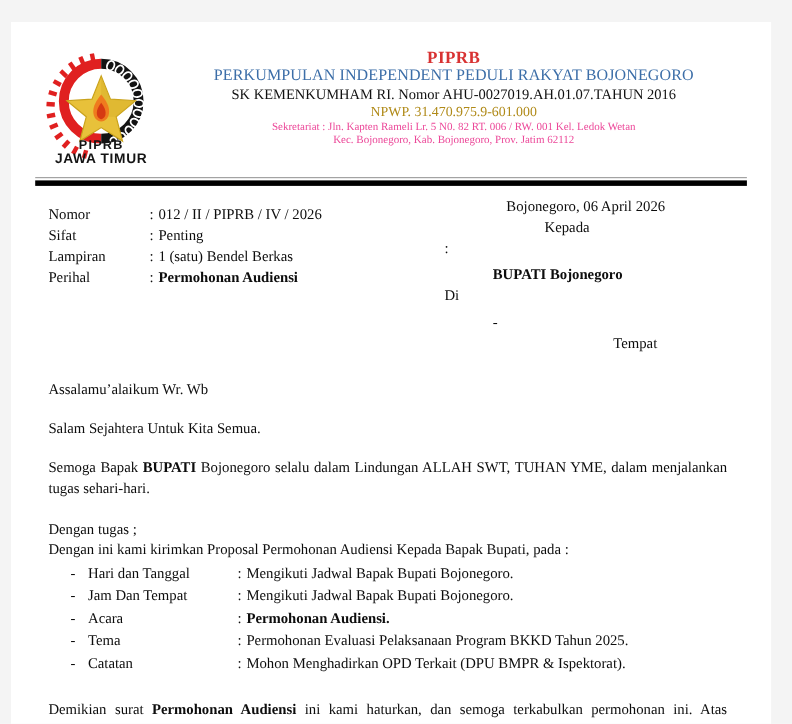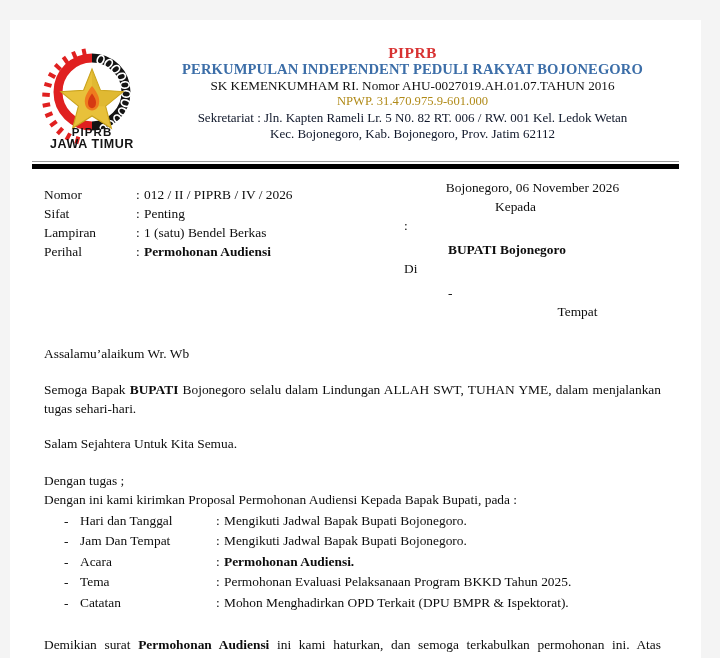--- a/index.html
+++ b/index.html
@@ -40,39 +40,39 @@
   }
   .org-abbr {
     color: #d83232;
     font-weight: bold;
     font-size: 15.5px;
     letter-spacing: .4px;
     line-height: 1.12;
   }
   .org-name {
     color: #3c6ea8;
-    font-weight: bold;
+    font-weight: normal;
     font-size: 14.6px;
     line-height: 1.16;
     letter-spacing: .1px;
     white-space: nowrap;
   }
   .org-sk {
     color: #111;
     font-size: 13.2px;
     line-height: 1.2;
   }
   .org-npwp {
     color: #b08a18;
     font-size: 12.6px;
     line-height: 1.25;
   }
   .org-addr {
-    color: #0f172a;
-    font-size: 13px;
+    color: #ec4899;
+    font-size: 10px;
     line-height: 1.22;
     font-family: Liberation Serif, serif;
   }
 
   
   .rule-thin {
     height: 1px;
     background: #9a9a9a;
     margin: 7px 0 2px 0;
   }
@@ -242,42 +242,42 @@
           <span class="meta-val">1 (satu) Bendel Berkas</span>
         </div>
         <div class="meta-line">
           <span class="meta-key">Perihal</span>
           <span class="meta-sep">:</span>
           <span class="meta-val bold">Permohonan Audiensi</span>
         </div>
       </div>
 
       <div class="meta-right">
-        <div class="addr-city">Bojonegoro, 06 November 2026</div>
+        <div class="addr-city">Bojonegoro, 06 April 2026</div>
         <div class="addr-kepada">Kepada</div>
         <div class="addr-line">
           <span class="addr-key">:</span>
           <span class="addr-val bold">BUPATI Bojonegoro</span>
         </div>
         <div class="addr-line">
           <span class="addr-key">Di</span>
           <span class="addr-val">-</span>
         </div>
         <div class="addr-tempat">Tempat</div>
       </div>
     </div>
 
     <div class="body">
 
       <div class="para nojust">Assalamu’alaikum Wr. Wb</div>
+      <div class="para nojust">Salam Sejahtera Untuk Kita Semua.</div>
+
       <div class="para">
         <span>Semoga Bapak </span><span class="bold">BUPATI</span><span> Bojonegoro selalu dalam Lindungan ALLAH SWT, TUHAN YME, dalam menjalankan tugas sehari-hari.</span>
       </div>
-
-      <div class="para nojust">Salam Sejahtera Untuk Kita Semua.</div>
 
       <div class="block">
         <div class="ln">Dengan tugas ;</div>
         <div class="ln">Dengan ini kami kirimkan Proposal Permohonan Audiensi Kepada Bapak Bupati, pada :</div>
 
         <div class="items">
           <div class="item">
             <span class="item-dash">-</span>
             <span class="item-label">Hari dan Tanggal</span>
             <span class="item-colon">:</span>

